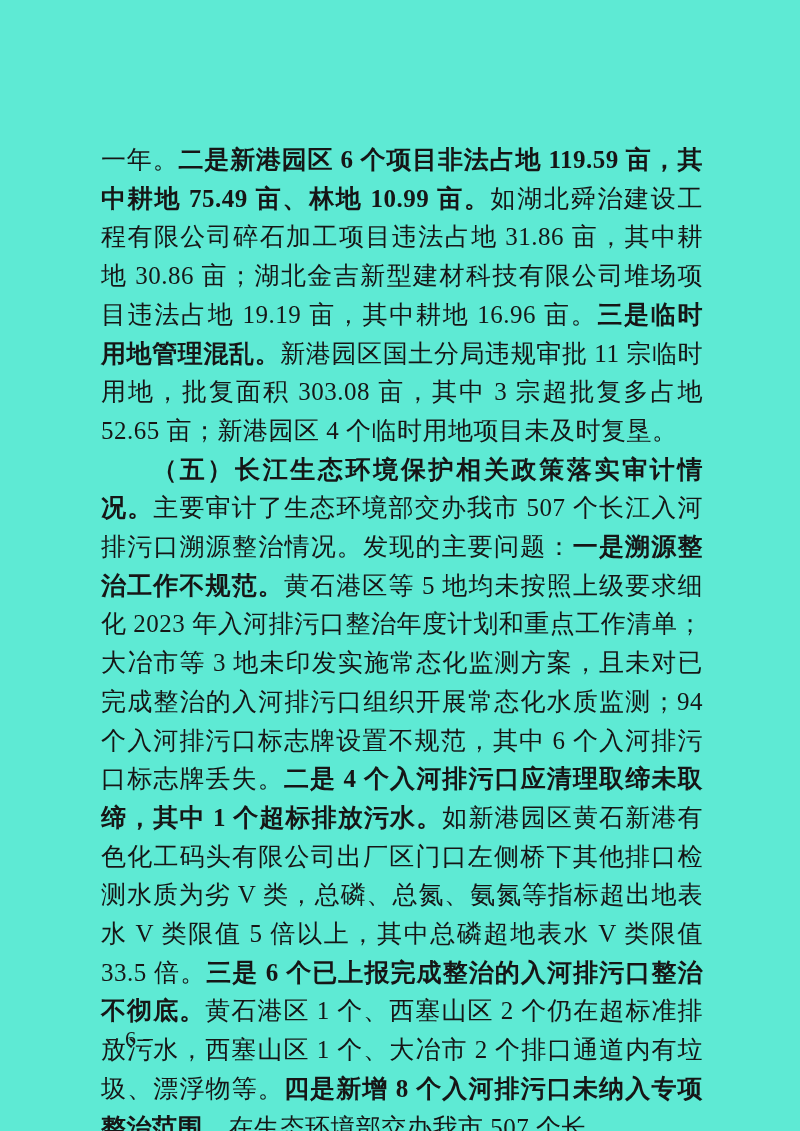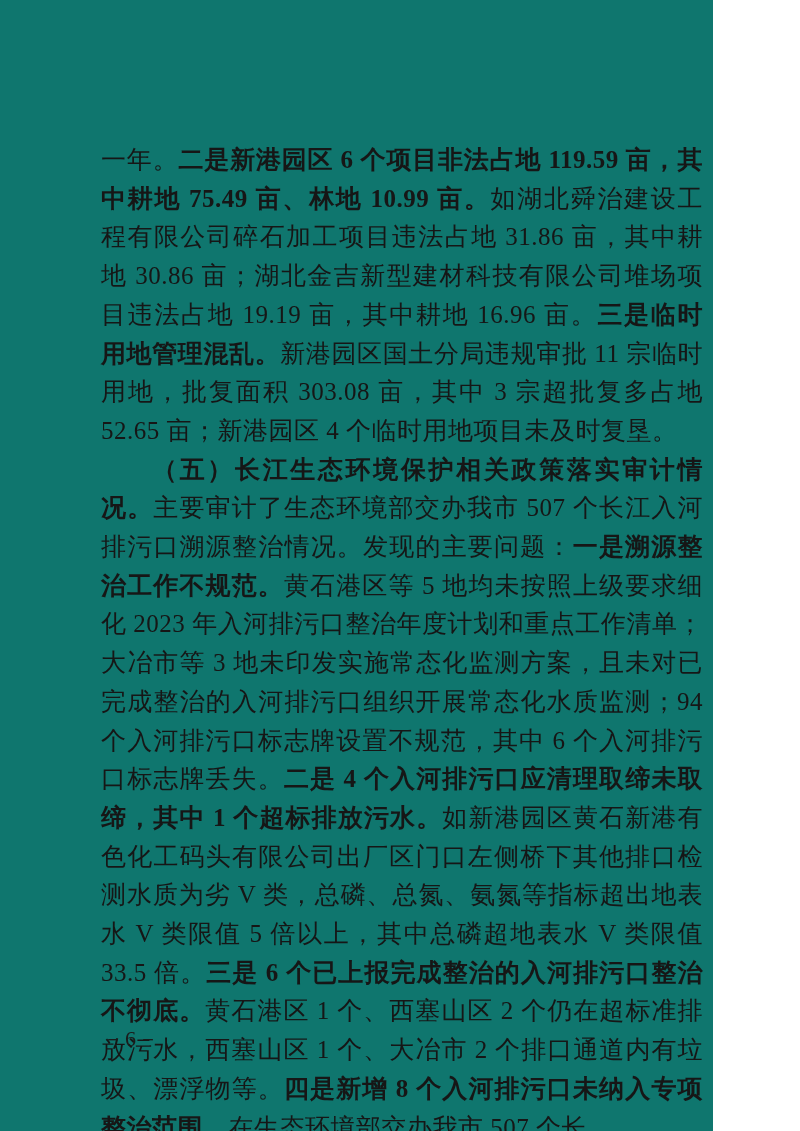--- a/index.html
+++ b/index.html
@@ -2,23 +2,23 @@
 <html><head>
 <meta charset="utf-8">
 <style>
   html, body {
     margin: 0;
     padding: 0;
     background: #ffffff;
   }
   .page {
     position: relative;
-    width: 713px;
+    width: 800px;
     height: 1131px;
-    background: #0f766e;
+    background: #5eead4;
     overflow: hidden;
     font-family: "Liberation Serif", "DejaVu Serif", serif;
     color: #161616;
   }
   .doc-body {
     position: absolute;
     left: 101px;
     top: 141px;
     width: 602px;
     font-size: 25px;

